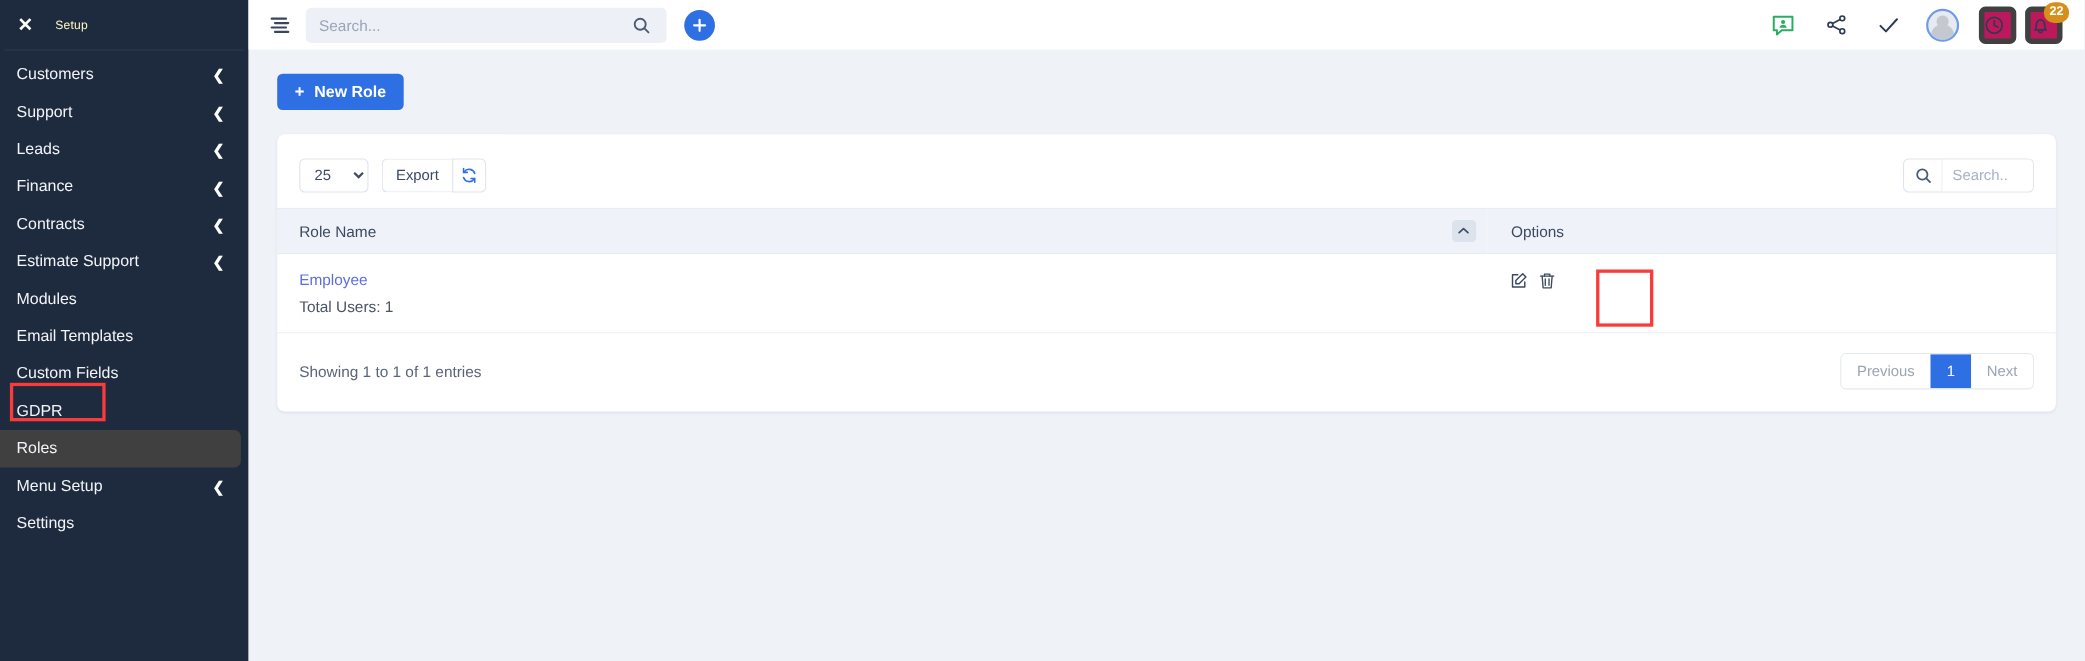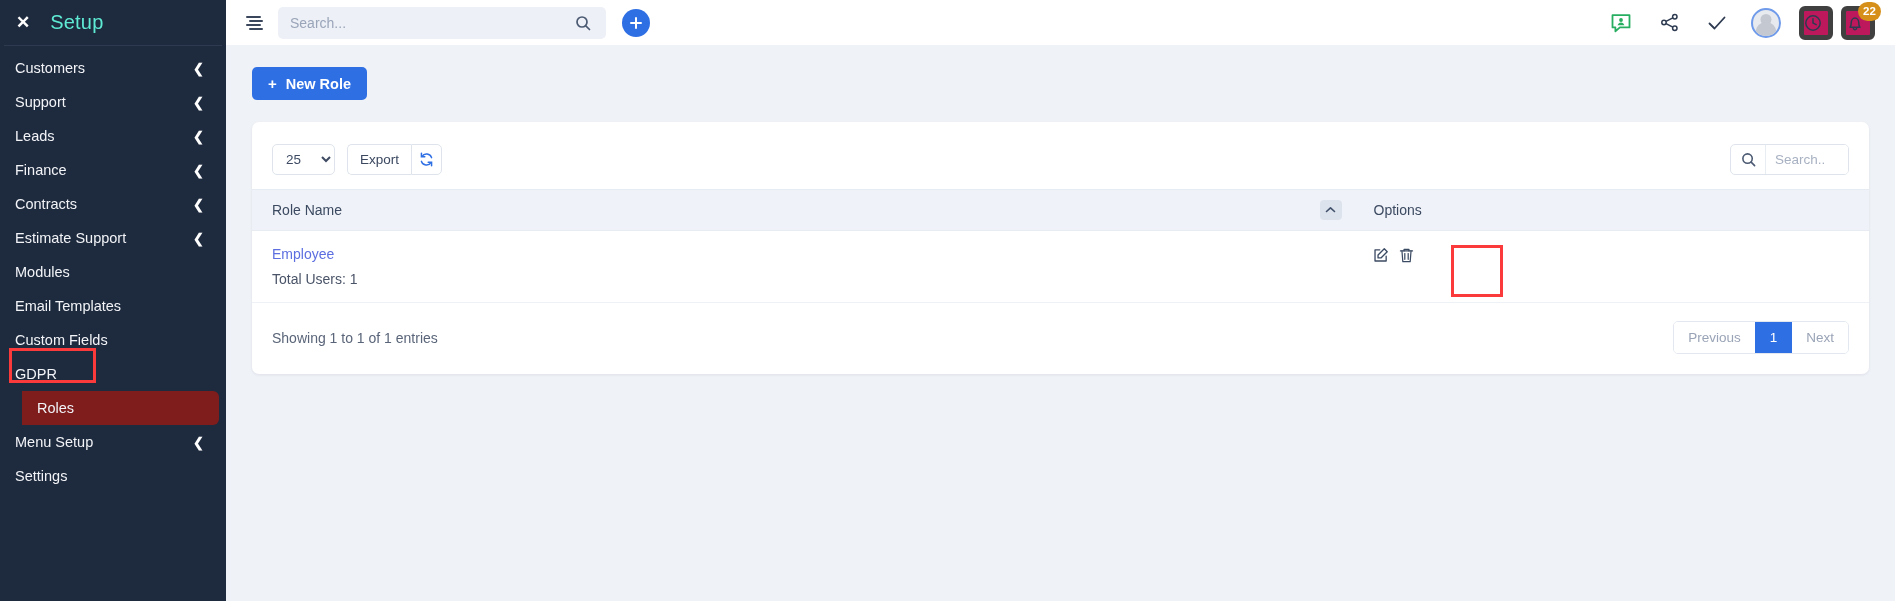--- a/index.html
+++ b/index.html
@@ -22,44 +22,43 @@
   .sidebar-head {
     height: 45px;
     display: flex; align-items: center;
     padding: 0 16px;
     gap: 20px;
   }
   .sb-close {
     font-size: 17px; font-weight: bold; color: #ffffff;
     line-height: 1; cursor: pointer;
   }
-  .sb-title { font-size: 20px; color: #5eead4; letter-spacing: .2px; }
+  .sb-title { font-size: 11px; color: #fef9c3; letter-spacing: .2px; }
   .sb-divider { height: 1px; background: #2d3a4f; margin: 0 4px; }
 
   .nav { padding-top: 5px; position: relative; }
   .nav-item {
     height: 34px;
     display: flex; align-items: center;
     padding: 0 22px 0 15px;
     font-size: 14.5px;
     color: #f2f4f8;
     cursor: pointer;
     position: relative;
   }
   .nav-item .lbl { flex: 1; white-space: nowrap; }
   .nav-item .chev {
     font-size: 13px; color: #ffffff; line-height: 1;
     font-weight: bold; margin-left: 8px;
   }
   .nav-item.active {
-    background: #7f1d1d;
+    background: #404040;
     border-top-right-radius: 6px;
     border-bottom-right-radius: 6px;
     margin-right: 7px;
-    margin-left: 22px;
   }
 
   
   .annot {
     position: absolute;
     border: 3px solid #fb3b3b;
     pointer-events: none;
     z-index: 40;
   }
   #annot-roles { left: 9px; top: 348px; width: 87px; height: 35px; }

